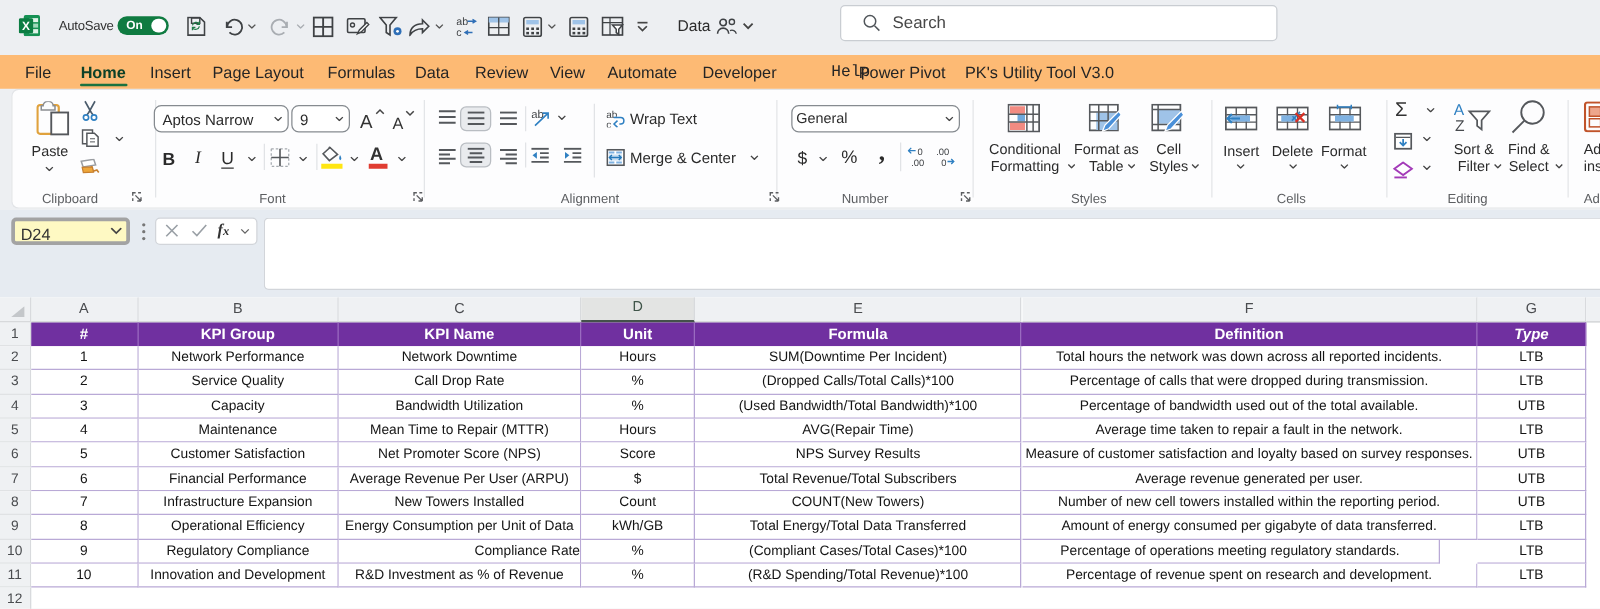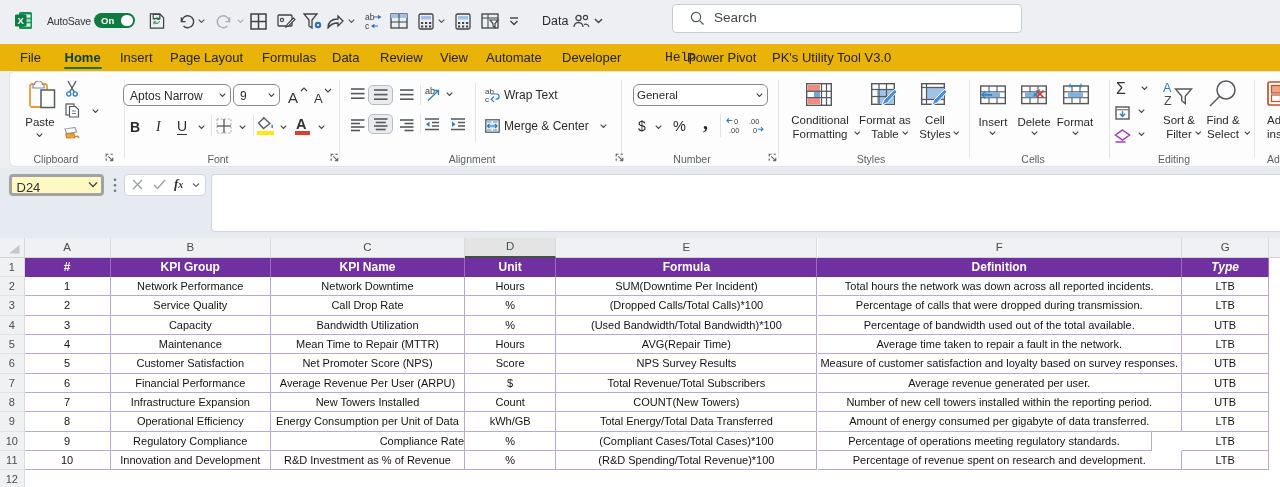--- a/index.html
+++ b/index.html
@@ -1,18 +1,18 @@
 <!DOCTYPE html>
 <html><head><meta charset="utf-8">
 <style>
 * { margin:0; padding:0; box-sizing:border-box; }
 html,body { width:1280px; height:487px; overflow:hidden; }
 body { font-family:"Liberation Sans", sans-serif; position:relative; background:#edeff2; color:#222; }
 #titlebar { position:absolute; left:0; top:0; width:1280px; height:44px; background:#edeff2; }
-#menubar { position:absolute; left:0; top:44px; width:1280px; height:27px; background:#eab308; }
+#menubar { position:absolute; left:0; top:44px; width:1280px; height:27px; background:#fdba74; }
 .mtab { position:absolute; top:6px; font-size:13px; color:#252525; white-space:nowrap; }
 #ribbon { position:absolute; left:9px; top:71px; width:1271px; height:96px; background:#fdfdfe; border:1px solid #e2e4e7; border-right:none; border-radius:6px 0 0 6px; }
 .rsep { position:absolute; top:8px; height:78px; width:1px; background:#e3e5e8; }
 .glabel { position:absolute; top:81px; font-size:10.5px; color:#5c5e61; width:140px; text-align:center; }
 .bb { position:absolute; text-align:center; font-size:11.5px; color:#2b2b2b; line-height:1.28; }
 .rt { position:absolute; font-size:11.5px; color:#2b2b2b; white-space:nowrap; }
 #fbar { position:absolute; left:0; top:168px; width:1280px; height:70px; background:#e6ebf1; }
 #sheet { position:absolute; left:0; top:238px; width:1280px; height:249px; background:#fff; }
 .colhdr { position:absolute; top:0; height:19.5px; background:#eff1f3; border-right:1px solid #d8dadd; border-bottom:1px solid #cfd1d4; font-size:11.5px; color:#4a4c4f; text-align:center; line-height:18px; }
 .colhdr.dsel { background:#e3e4e3; color:#40554a; border-bottom:2px solid #44514b; line-height:17px; }

